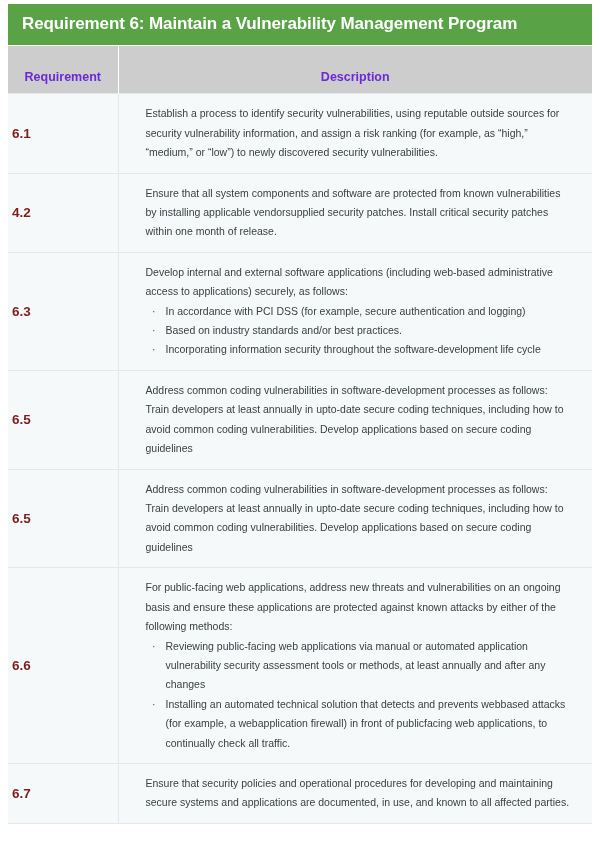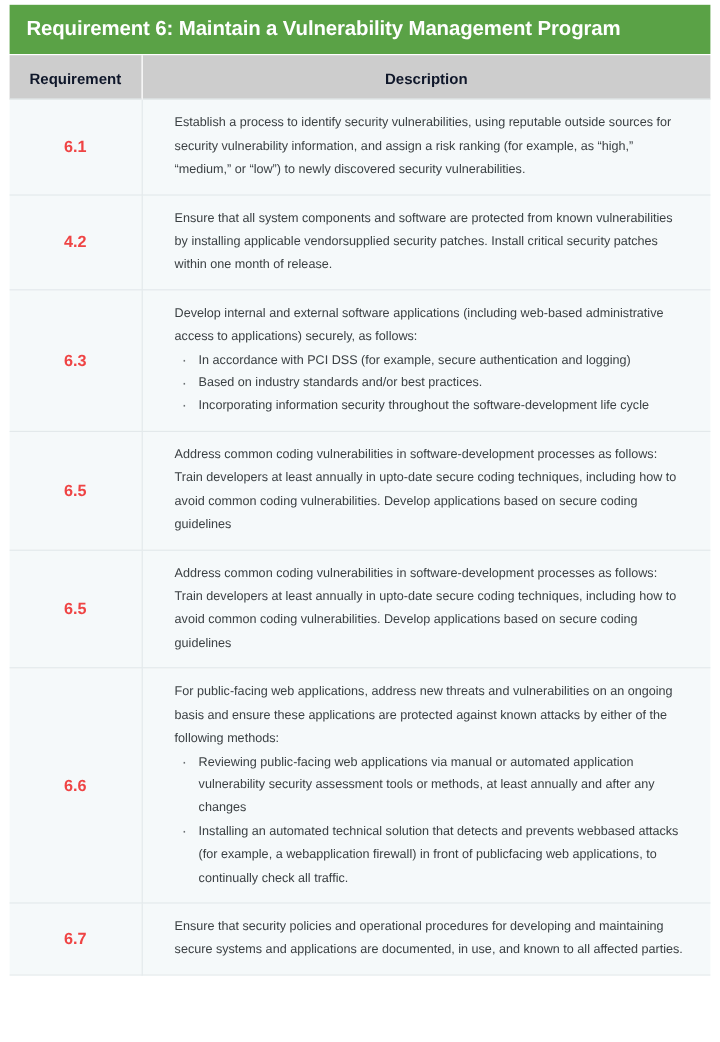--- a/index.html
+++ b/index.html
@@ -49,44 +49,44 @@
     width: 100%;
     border-collapse: collapse;
     table-layout: fixed;
     margin-top: 1px;
   }
   .req-table col.c-req { width: 110px; }
   .req-table col.c-desc { width: auto; }
 
   .req-table thead th {
     background: #cdcdcd;
-    color: #0f172a;
+    color: #6d28d9;
     font-size: 12.5px;
     font-weight: bold;
-    padding: 13px 6px 9px 6px;
+    padding: 24px 6px 9px 6px;
     border-right: 1px solid #ffffff;
     text-align: center;
     vertical-align: middle;
   }
   .req-table thead th:last-child { border-right: none; }
 
   .req-table tbody td {
     background: #f5f9fa;
     border-bottom: 1px solid #e3e9eb;
     border-right: 1px solid #e3e9eb;
     vertical-align: middle;
     box-sizing: border-box;
   }
   .req-table tbody tr:first-child td { border-top: 1px solid #e3e9eb; }
   .req-table tbody td:last-child { border-right: none; }
   .req-table tbody td.cell-req {
-    text-align: center;
+    text-align: left;
     font-size: 13.5px;
     font-weight: bold;
-    color: #ef4444;
+    color: #7f1d1d;
     padding: 6px 4px;
   }
   .req-table tbody td.cell-desc {
     padding: 10px 22px 10px 27px;
     font-size: 10.5px;
     line-height: 1.85;
     color: #3b4043;
     text-align: left;
   }
   .cell-desc p { margin: 0; }

